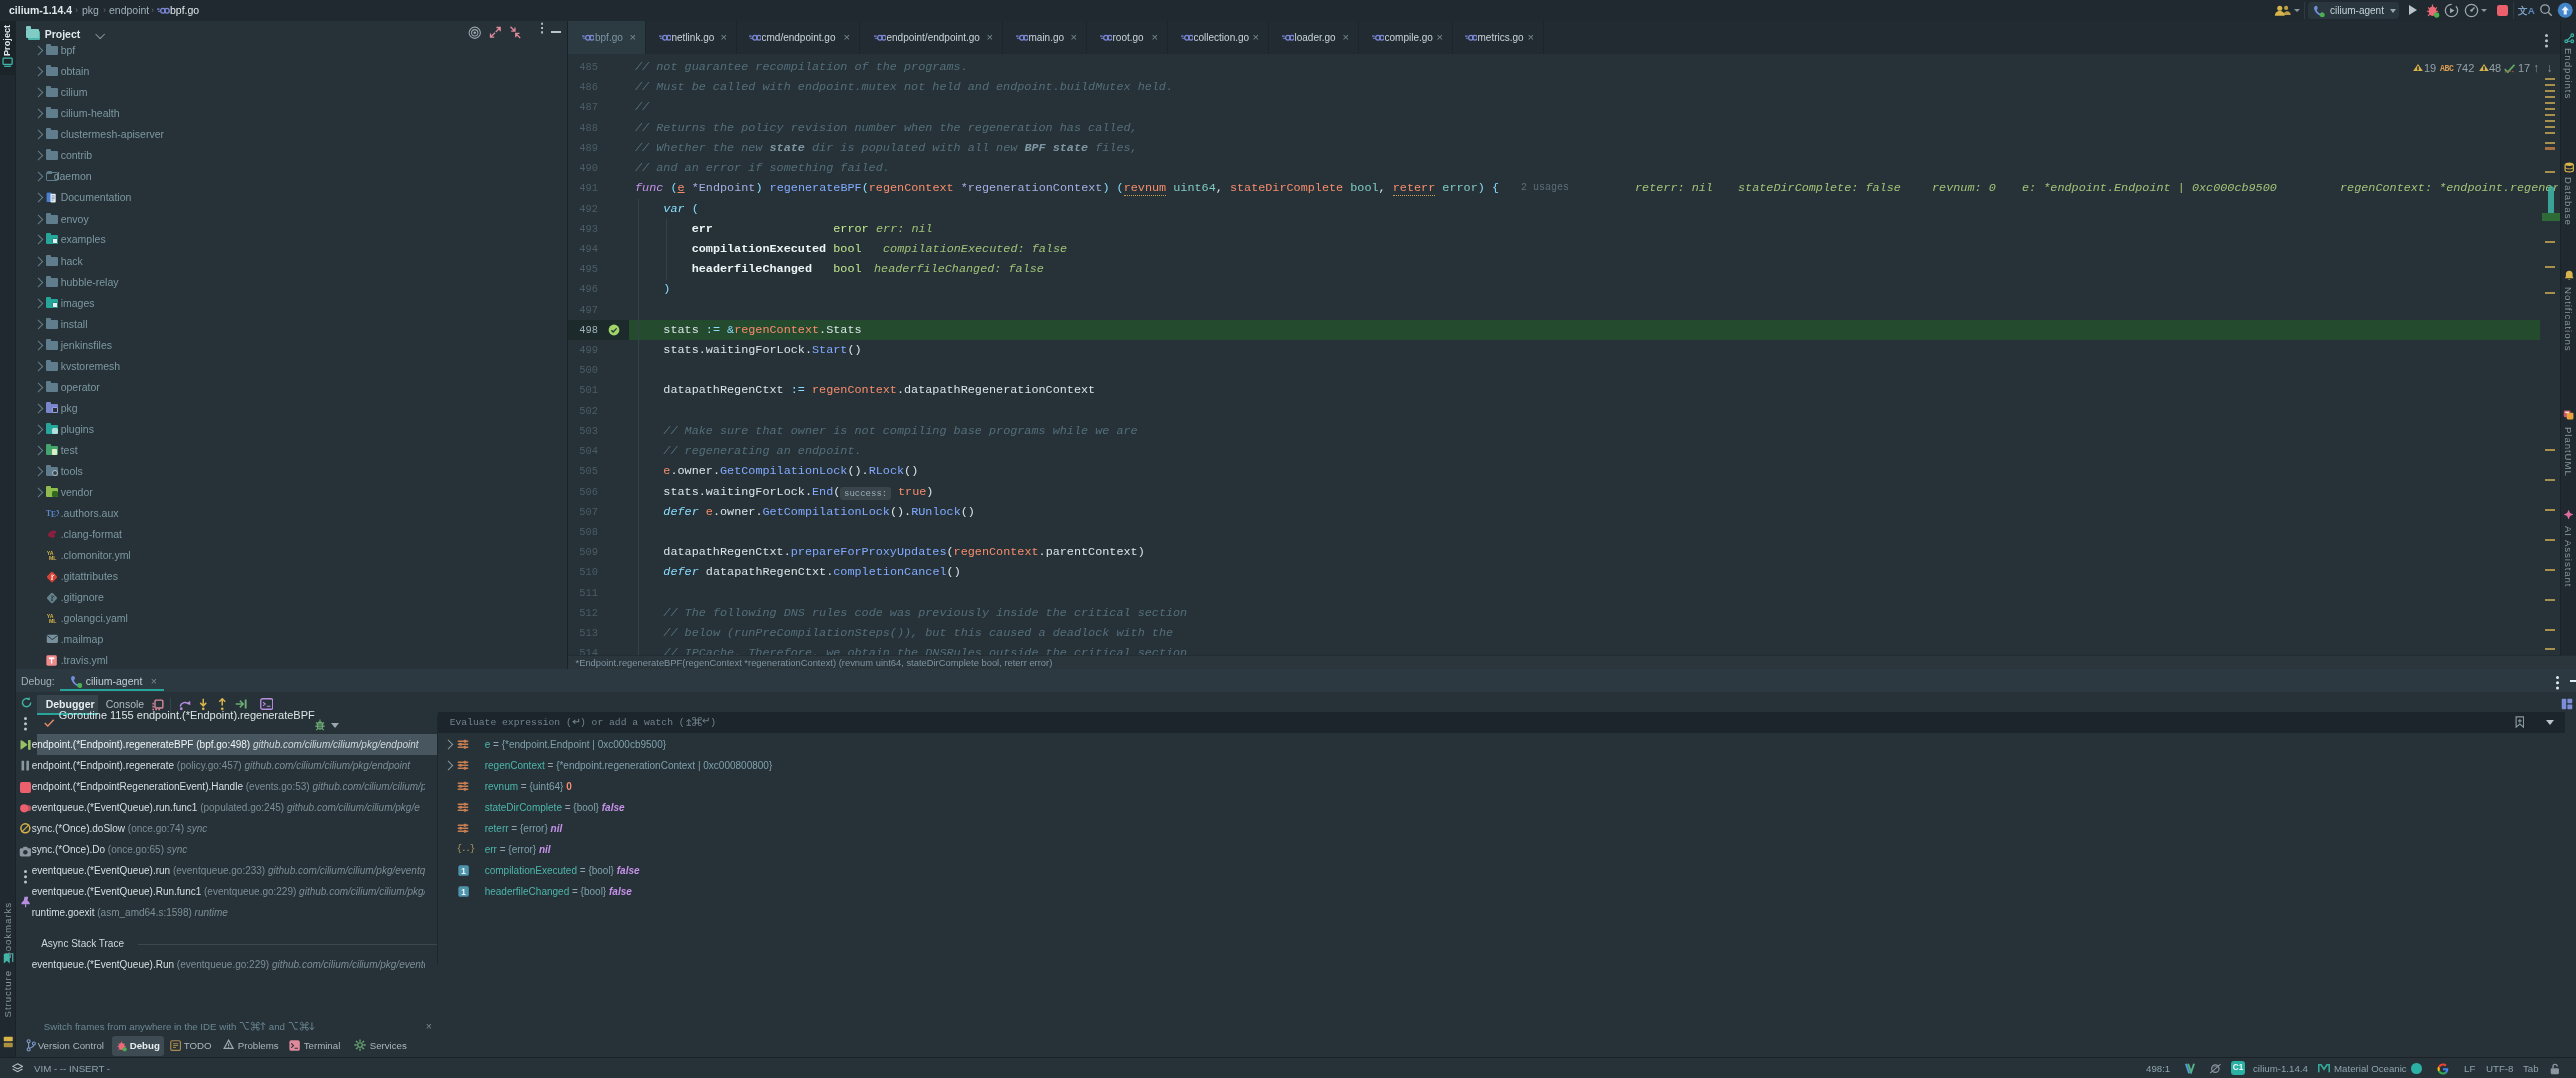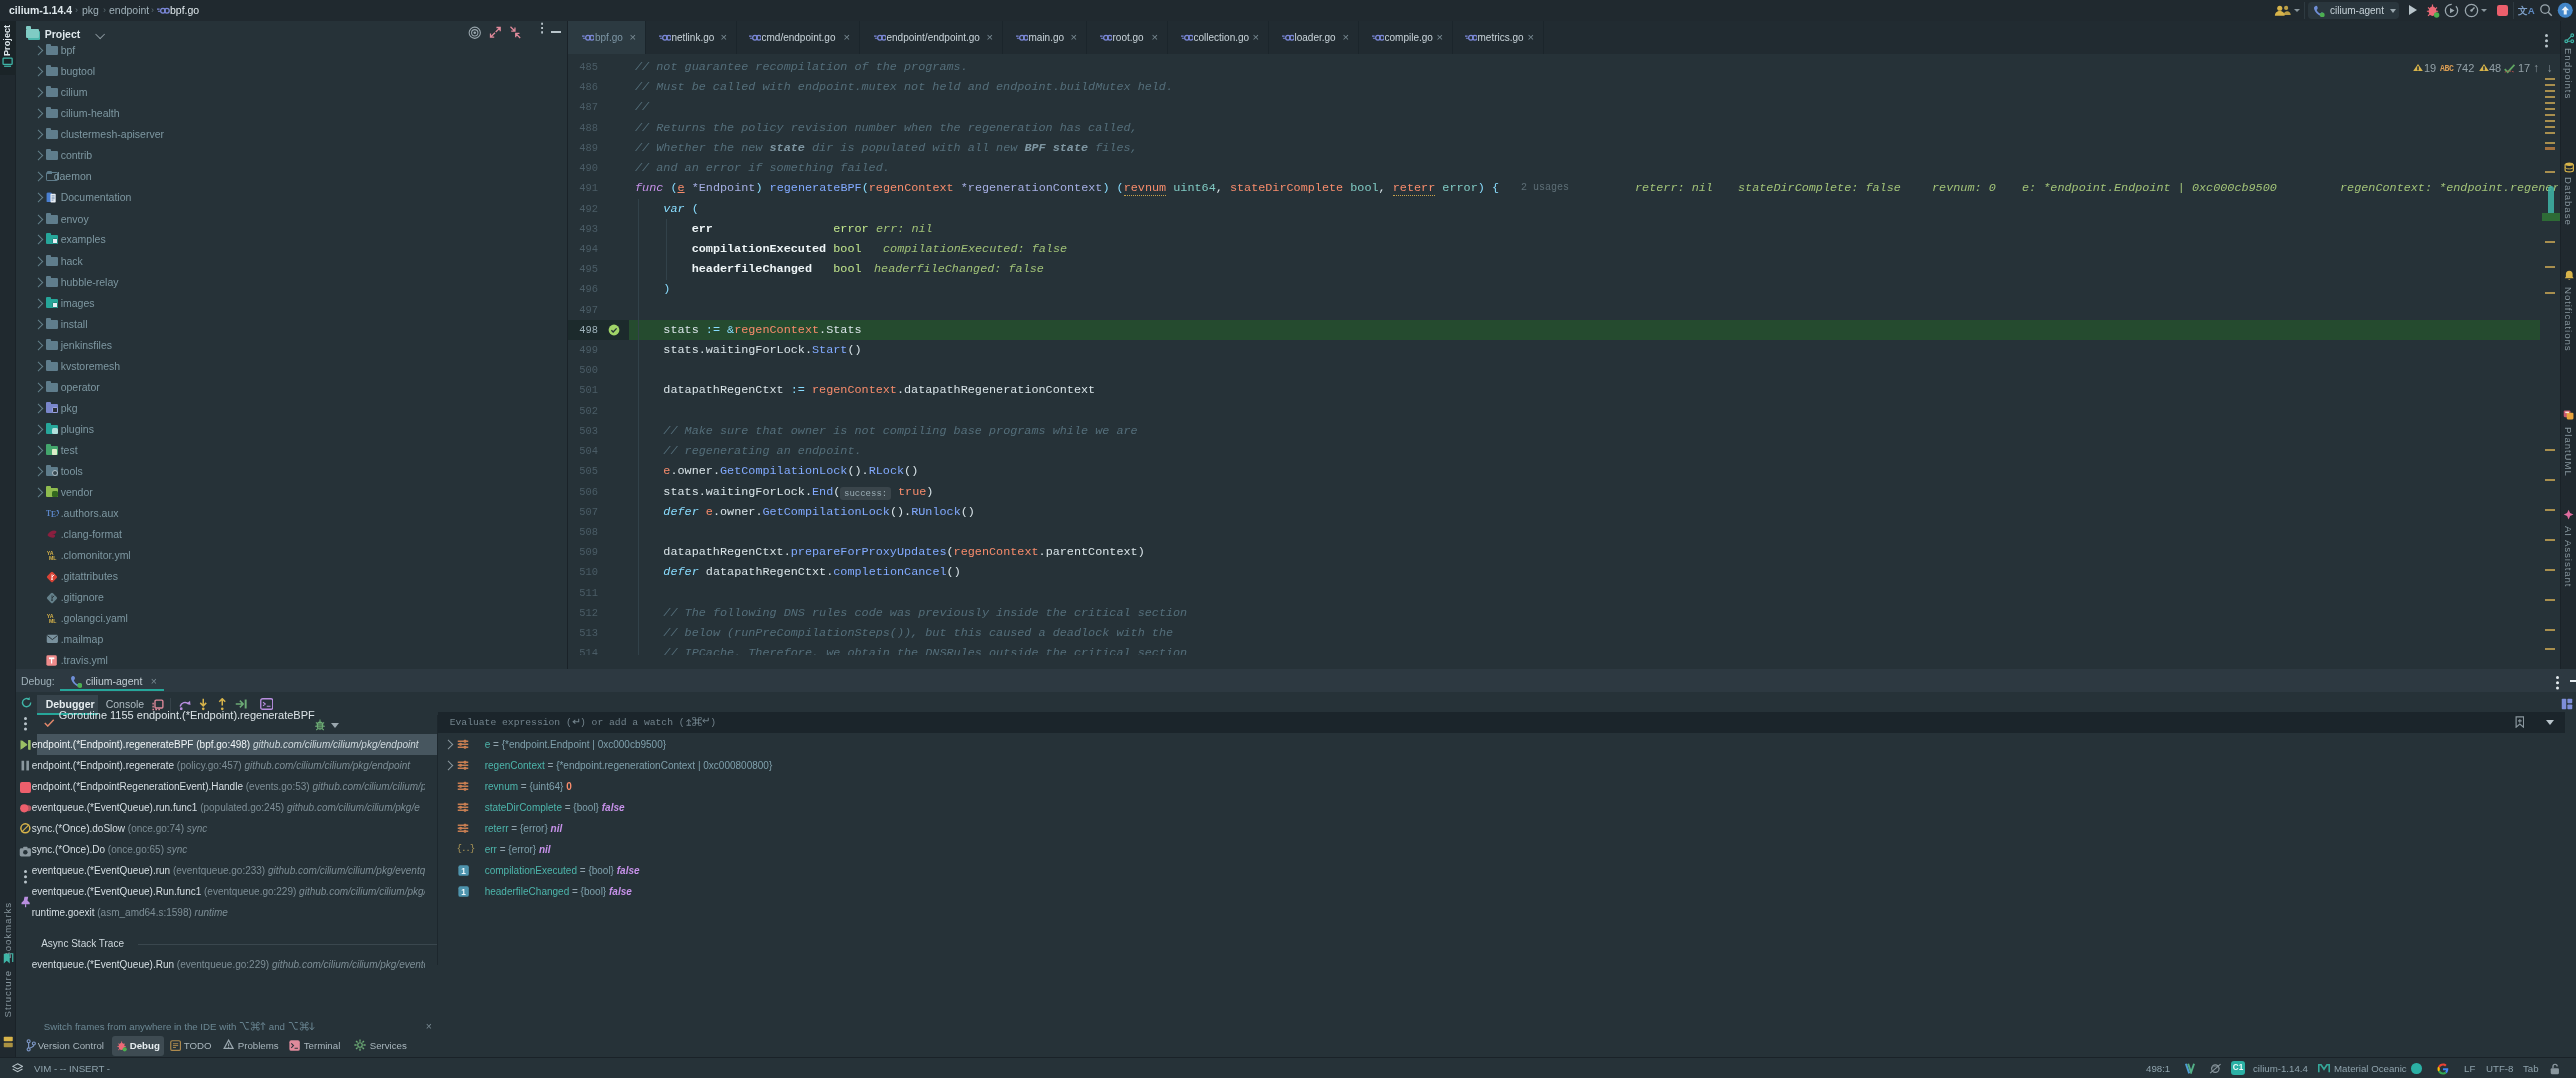--- a/index.html
+++ b/index.html
@@ -232,21 +232,21 @@
 <div class="abs" style="left:535px;top:9.7px;width:10.5px;height:1.9px;background:#b9c5cb"></div>
 </div>
 <div class="trow" style="top:19.3px">
         <span class="chev" style="left:19.5px;top:7.1px"></span>
         <span class="fold" style="left:30px;top:6px;background:#5f7d8c"></span>
         <span style="position:absolute;left:45px">bpf</span>
       </div>
 <div class="trow" style="top:40px">
         <span class="chev" style="left:19.5px;top:7.1px"></span>
         <span class="fold" style="left:30px;top:6px;background:#5f7d8c"></span>
-        <span style="position:absolute;left:45px">bugtool</span>
+        <span style="position:absolute;left:45px">obtain</span>
       </div>
 <div class="trow" style="top:61px">
         <span class="chev" style="left:19.5px;top:7.1px"></span>
         <span class="fold" style="left:30px;top:6px;background:#5f7d8c"></span>
         <span style="position:absolute;left:45px">cilium</span>
       </div>
 <div class="trow" style="top:82px">
         <span class="chev" style="left:19.5px;top:7.1px"></span>
         <span class="fold" style="left:30px;top:6px;background:#5f7d8c"></span>
         <span style="position:absolute;left:45px">cilium-health</span>
@@ -569,20 +569,23 @@
 <div class="abs mono" style="left:953px;top:124px;height:20px;line-height:20px;font-size:10px;color:#5d6e76">2 usages</div>
 <div class="dbgv" style="left:1067px;top:124px;height:20px;line-height:20px">reterr: nil</div>
 <div class="dbgv" style="left:1170px;top:124px;height:20px;line-height:20px">stateDirComplete: false</div>
 <div class="dbgv" style="left:1364px;top:124px;height:20px;line-height:20px">revnum: 0</div>
 <div class="dbgv" style="left:1454px;top:124px;height:20px;line-height:20px">e: *endpoint.Endpoint | 0xc000cb9500</div>
 <div class="dbgv" style="left:1772px;top:124px;height:20px;line-height:20px">regenContext: *endpoint.regeneratio</div>
 <div class="dbgv" style="left:308px;top:165px;height:20px;line-height:20px">err: nil</div>
 <div class="dbgv" style="left:315px;top:185px;height:20px;line-height:20px">compilationExecuted: false</div>
 <div class="dbgv" style="left:306px;top:205px;height:20px;line-height:20px">headerfileChanged: false</div>
 </div>
+<div id="sigbar">
+      <div class="abs" style="left:7.5px;top:0;height:13.5px;line-height:13.5px;font-size:9.4px;color:#7f95a2">*Endpoint.regenerateBPF(regenContext *regenerationContext) (revnum uint64, stateDirComplete bool, reterr error)</div>
+    </div>
 
 <div class="abs" style="left:2545px;top:35px;width:15.7px;height:620px">
 <div class="abs tri" style="left:-133px;top:28px;transform:scale(.8)"></div>
 <span class="abs" style="left:-121px;top:27px;font-size:11px;color:#93a1a8">19</span>
 <span class="abs mono" style="left:-105px;top:29px;font-size:8.2px;font-weight:bold;color:#d79b53;letter-spacing:-0.4px">ABC</span>
 <span class="abs" style="left:-89px;top:27px;font-size:11px;color:#93a1a8">742</span>
 <div class="abs tri" style="left:-67px;top:28px;transform:scale(.8)"></div>
 <span class="abs" style="left:-56px;top:27px;font-size:11px;color:#93a1a8">48</span>
 <svg class="abs" style="left:-41px;top:29px" width="11.2" height="9.7" viewBox="0 0 15 13">
         <path d="M1 7l4 4L14 1" stroke="#5fa762" stroke-width="2.4" fill="none"></path>

